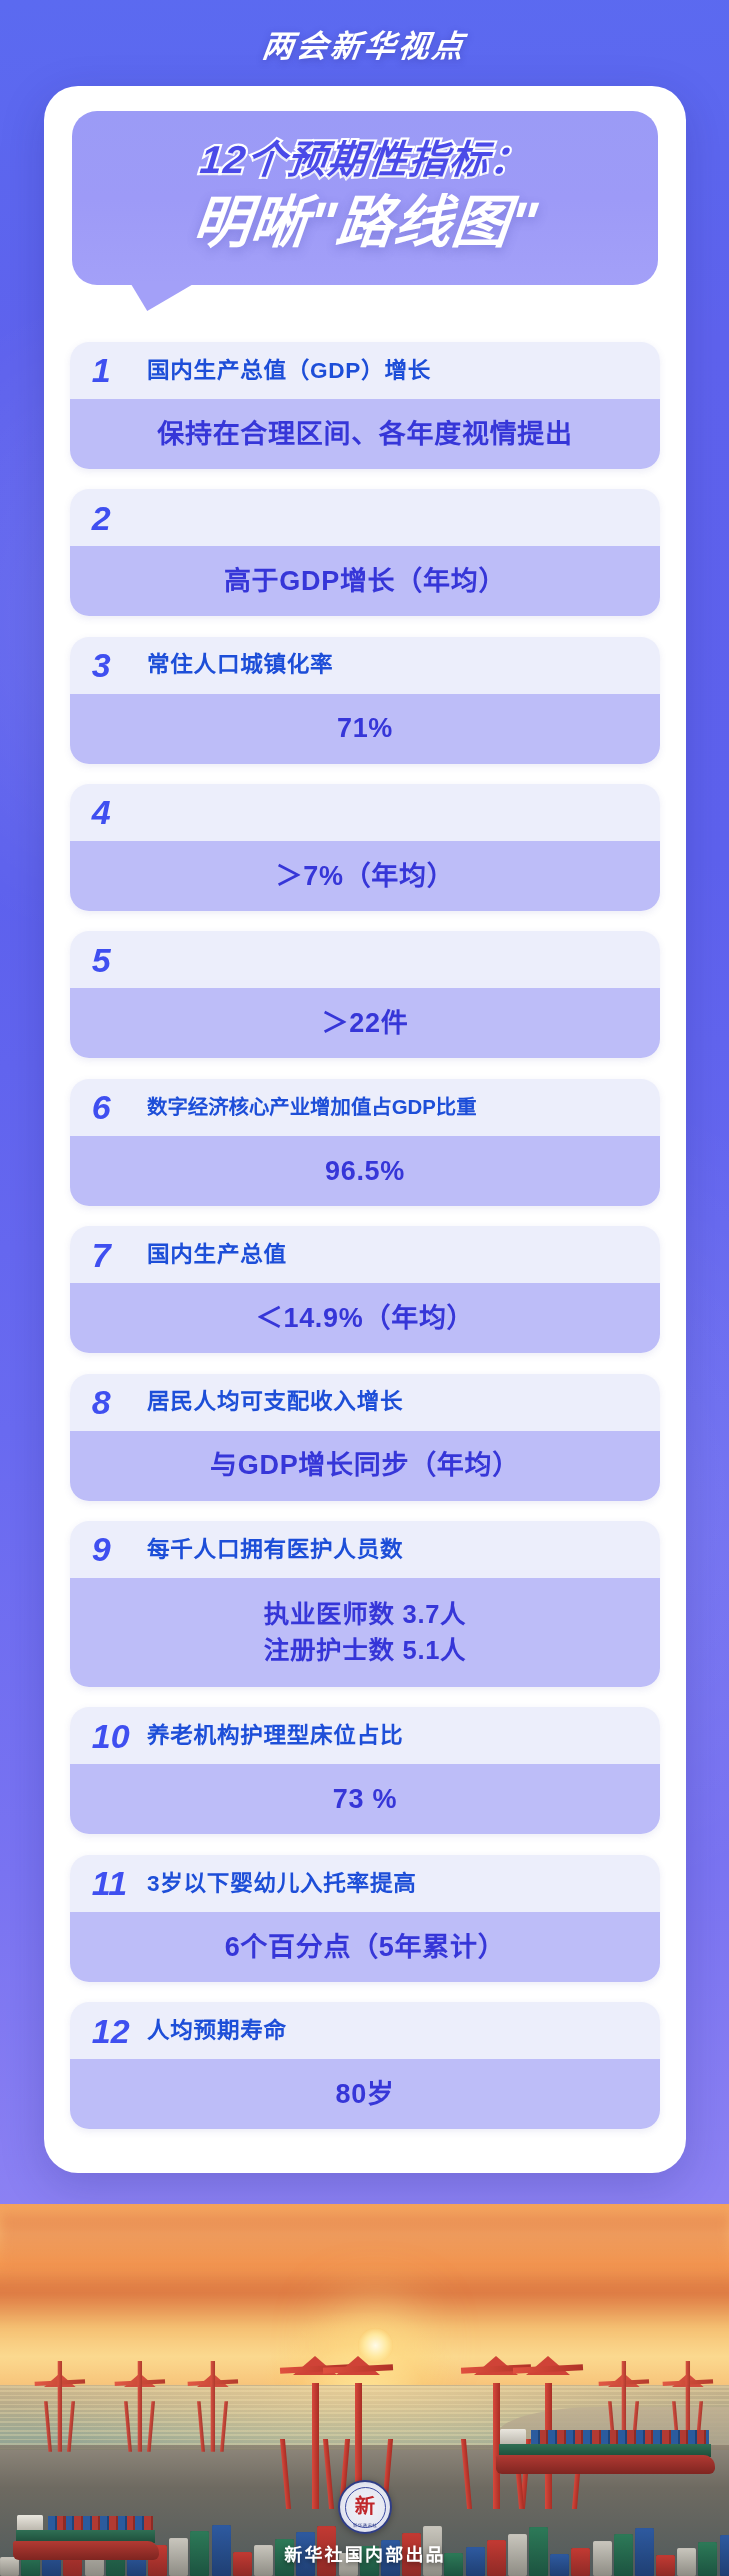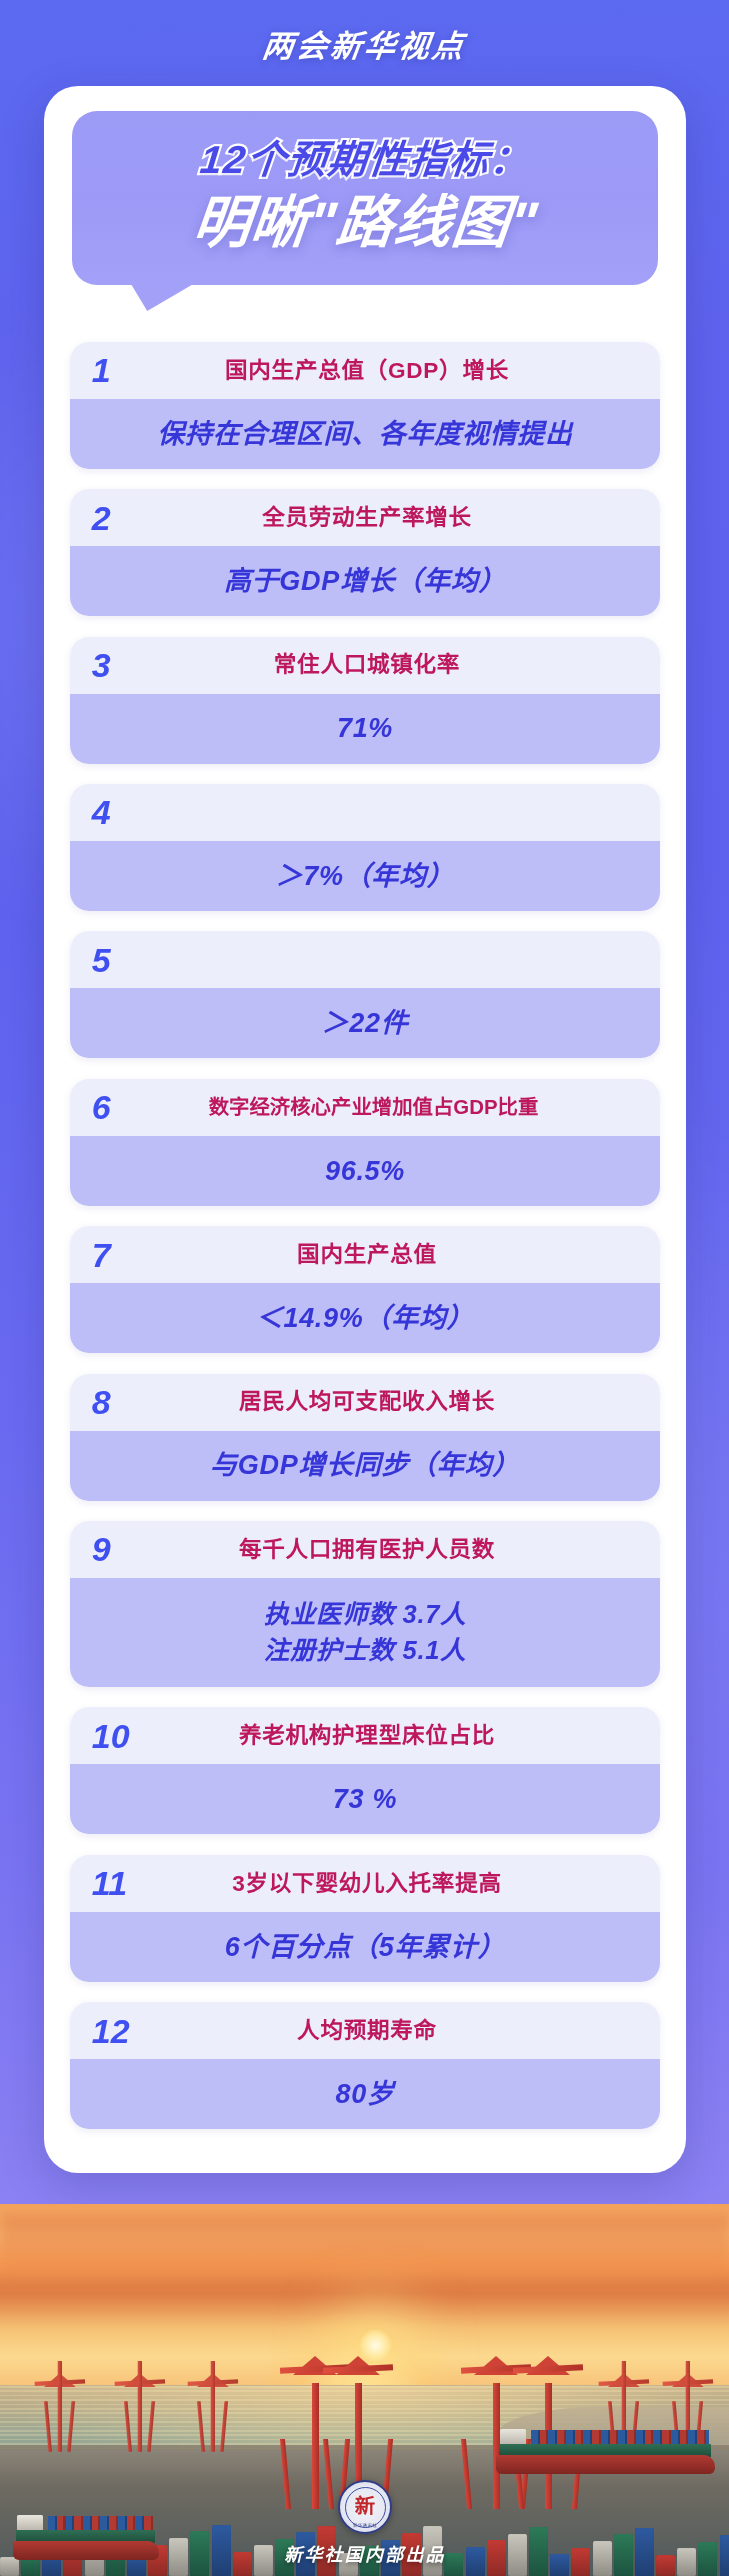--- a/index.html
+++ b/index.html
@@ -130,43 +130,41 @@
     font-size:34px;
     font-weight:bold;
     font-style:italic;
     color:#3f4ff0;
     line-height:1;
     text-align:left;
     padding-left:5.8px;
   }
   .item-label{
     flex:1 1 auto;
-    text-align:center;
     font-size:22.6px;
     font-weight:bold;
-    color:#be185d;
+    color:#1d4ed8;
     letter-spacing:0.7px;
     line-height:1.3;
     padding-right:57px;
   }
   .item-label.tight{ font-size:20.4px; letter-spacing:0; padding-right:44px; }
 
   .item-value{
     background:#bdbdf8;
     min-height:70px;
     display:flex;
     align-items:center;
     justify-content:center;
     padding:11.7px 17.5px;
     text-align:center;
   }
   .item-value .val{
     font-size:27px;
     font-weight:bold;
-    font-style:italic;
     color:#3636d8;
     letter-spacing:0.7px;
     line-height:1.34;
     white-space:pre-line;
   }
   .item-value.two-line{ min-height:109px; }
   .item-value.two-line .val{ font-size:25.5px; line-height:1.42; }
 
   
   .photo{
@@ -350,21 +348,20 @@
     font-size:4.4px;
     letter-spacing:0.4px;
     color:#2f3d86;
   }
   .footer-text{
     font-size:18px;
     font-weight:bold;
     color:#ffffff;
     letter-spacing:2.2px;
     text-shadow:0 1.5px 5.8px rgba(0,0,0,.45);
-    font-style:italic;
   }
 </style>
 </head>
 <body>
 
 <div class="poster">
 
   <div class="bg-glow-a"></div>
   <div class="bg-glow-b"></div>
 
@@ -385,21 +382,20 @@
             <div class="item-num">1</div>
             <div class="item-label">国内生产总值（GDP）增长</div>
           </div>
           <div class="item-value">
             <div class="val">保持在合理区间、各年度视情提出</div>
           </div>
         </div>
         <div class="item">
           <div class="item-head">
             <div class="item-num">2</div>
-            <div class="item-label">全员劳动生产率增长</div>
           </div>
           <div class="item-value">
             <div class="val">高于GDP增长（年均）</div>
           </div>
         </div>
         <div class="item">
           <div class="item-head">
             <div class="item-num">3</div>
             <div class="item-label">常住人口城镇化率</div>
           </div>

